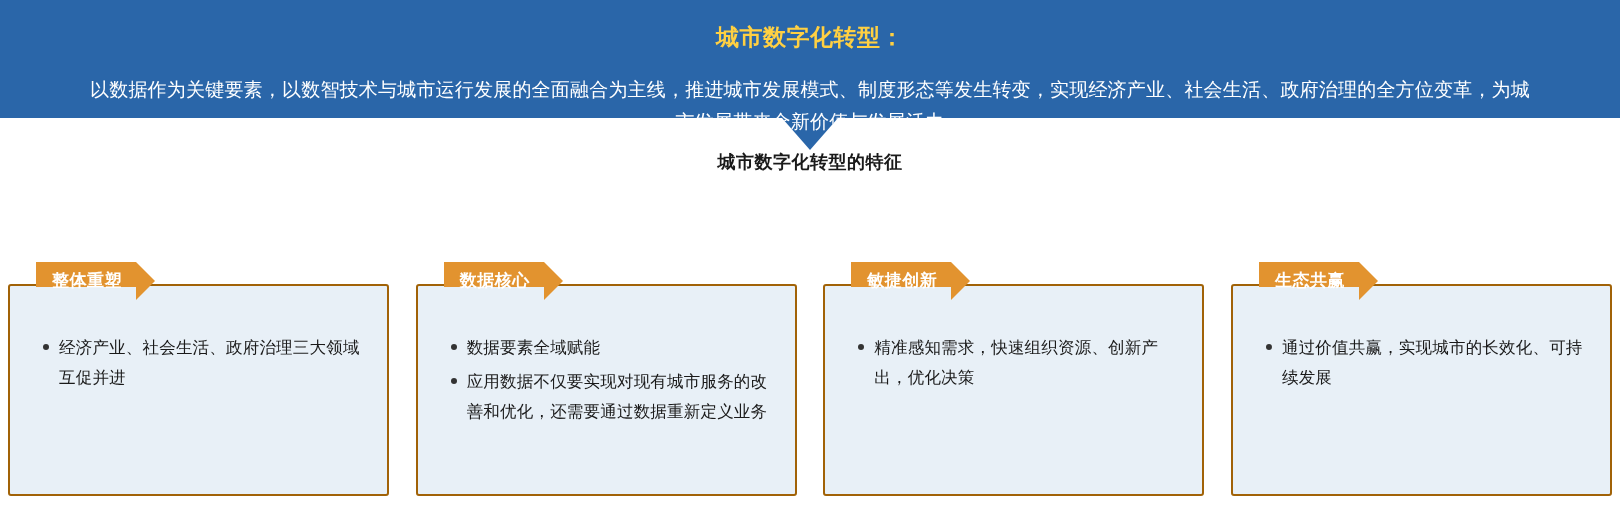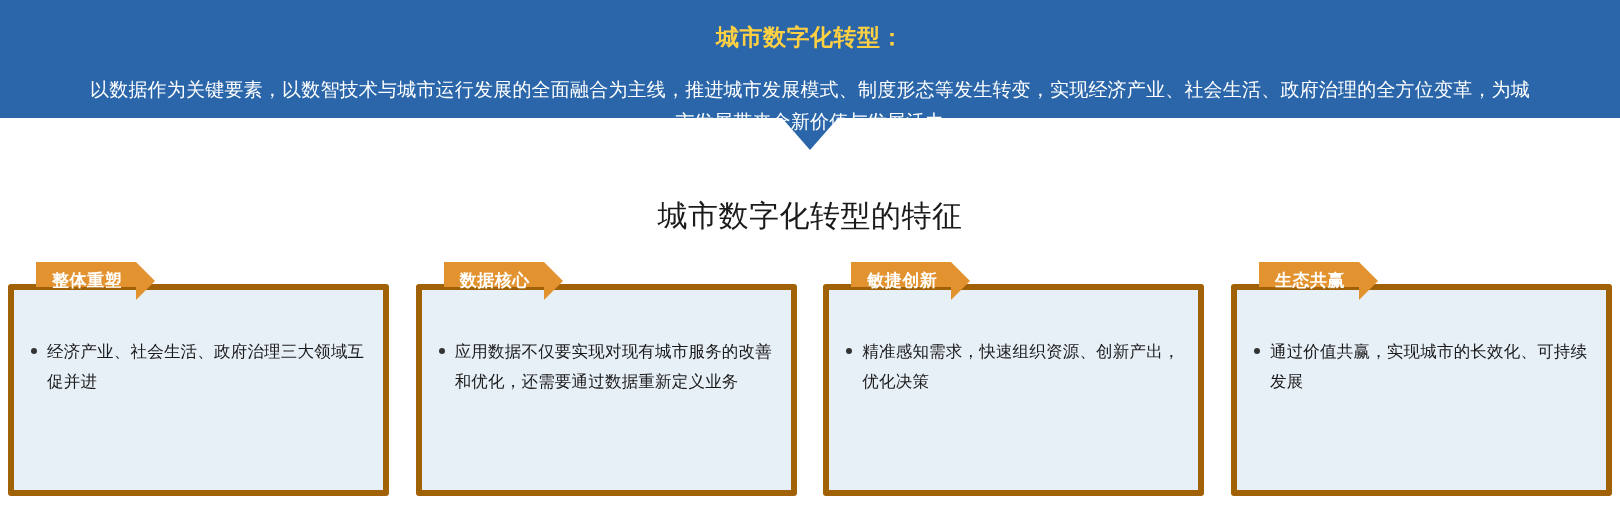--- a/index.html
+++ b/index.html
@@ -45,24 +45,23 @@
     color: #ffffff;
     font-size: 19px;
     line-height: 32px;
     margin-top: 22px;
     letter-spacing: 0.2px;
   }
 
   
   .section-title {
     text-align: center;
-    font-size: 30px;
-    font-weight: normal;
+    font-size: 18px;
+    font-weight: bold;
     color: #1a1a1a;
-    margin-top: 46px;
     letter-spacing: 0.5px;
   }
 
   
   .cards {
     position: absolute;
     top: 262px;
     left: 8px;
     width: 1604px;
     display: flex;
@@ -74,24 +73,24 @@
     width: 381px;
     box-sizing: border-box;
   }
   .card-box {
     position: absolute;
     top: 22px;
     left: 0;
     width: 381px;
     height: 212px;
     background: #e8f0f7;
-    border: 6px solid #a16207;
+    border: 2px solid #a16207;
     border-radius: 3px;
     box-sizing: border-box;
-    padding: 46px 18px 10px 16px;
+    padding: 46px 18px 10px 32px;
   }
   .ribbon {
     position: absolute;
     top: 0;
     left: 28px;
     height: 25px;
     background: #e2932f;
     color: #ffffff;
     font-size: 17px;
     font-weight: bold;
@@ -158,20 +157,21 @@
       <ul class="bullets">
         <li>经济产业、社会生活、政府治理三大领域互促并进</li>
       </ul>
     </div>
   </div>
 
   <div class="card">
     <div class="ribbon">数据核心</div>
     <div class="card-box">
       <ul class="bullets">
+        <li>数据要素全域赋能</li>
         <li>应用数据不仅要实现对现有城市服务的改善和优化，还需要通过数据重新定义业务</li>
       </ul>
     </div>
   </div>
 
   <div class="card">
     <div class="ribbon">敏捷创新</div>
     <div class="card-box">
       <ul class="bullets">
         <li>精准感知需求，快速组织资源、创新产出，优化决策</li>

